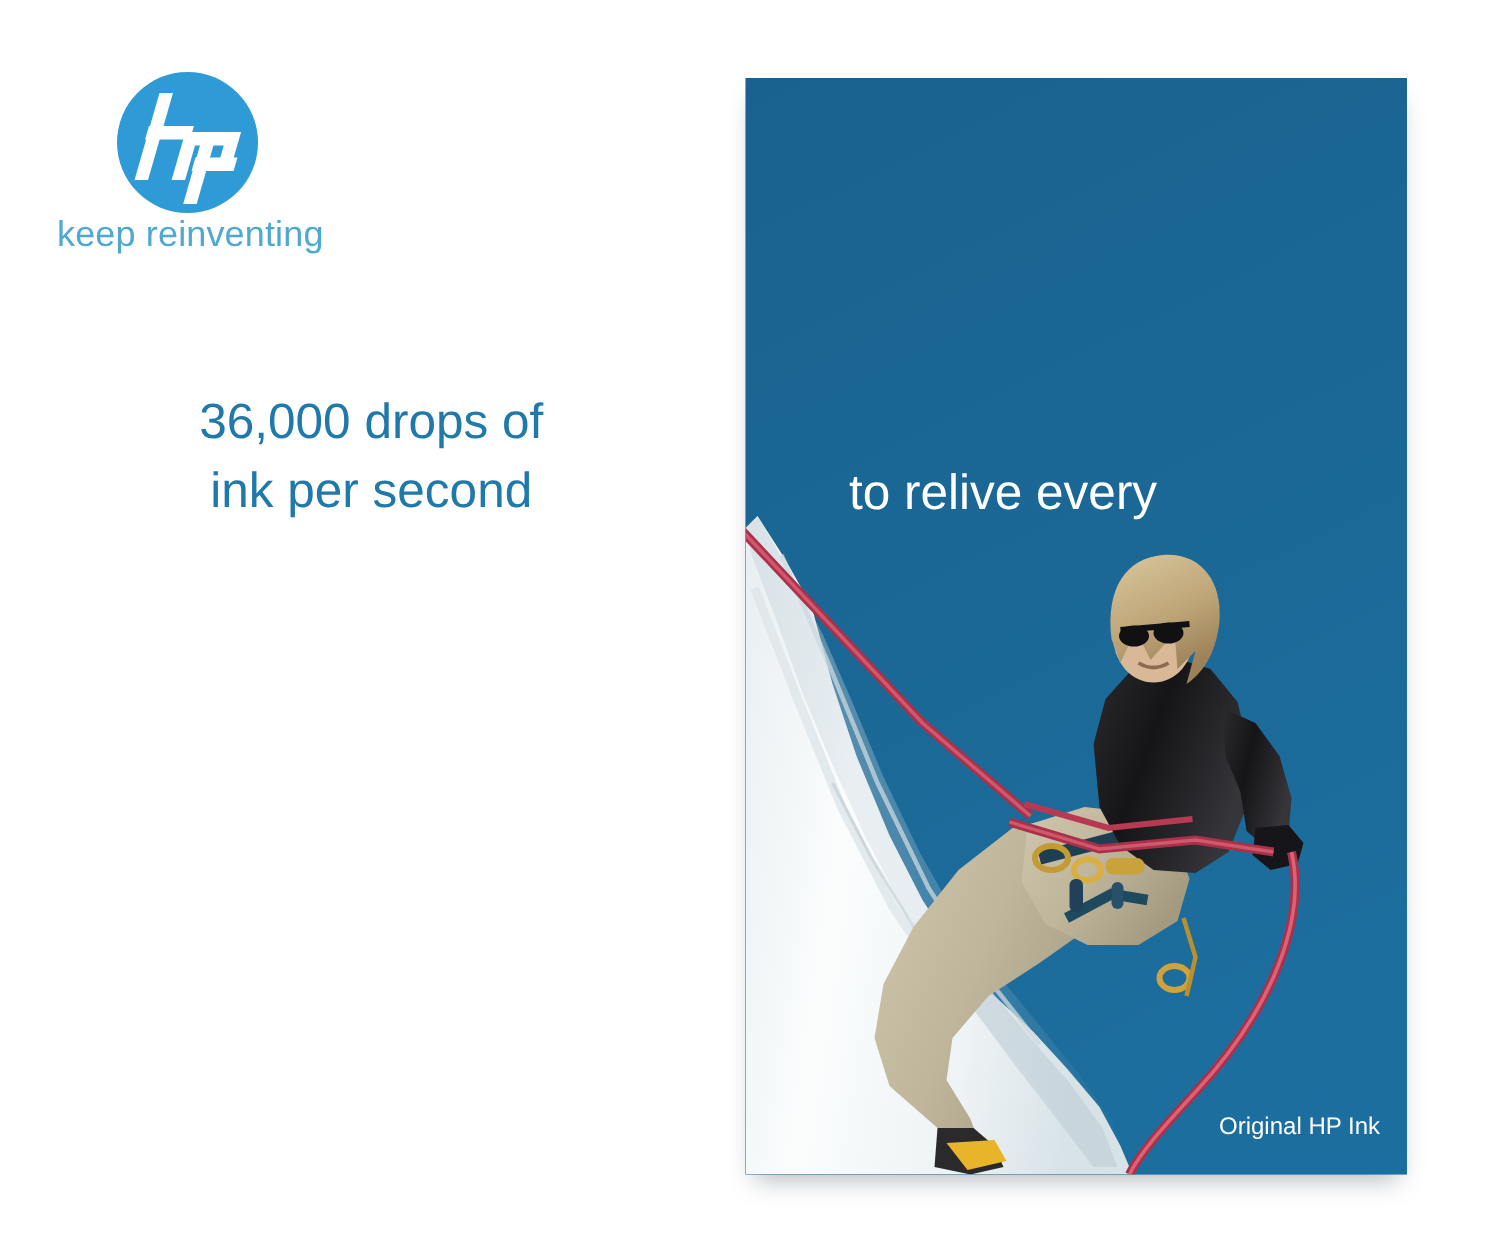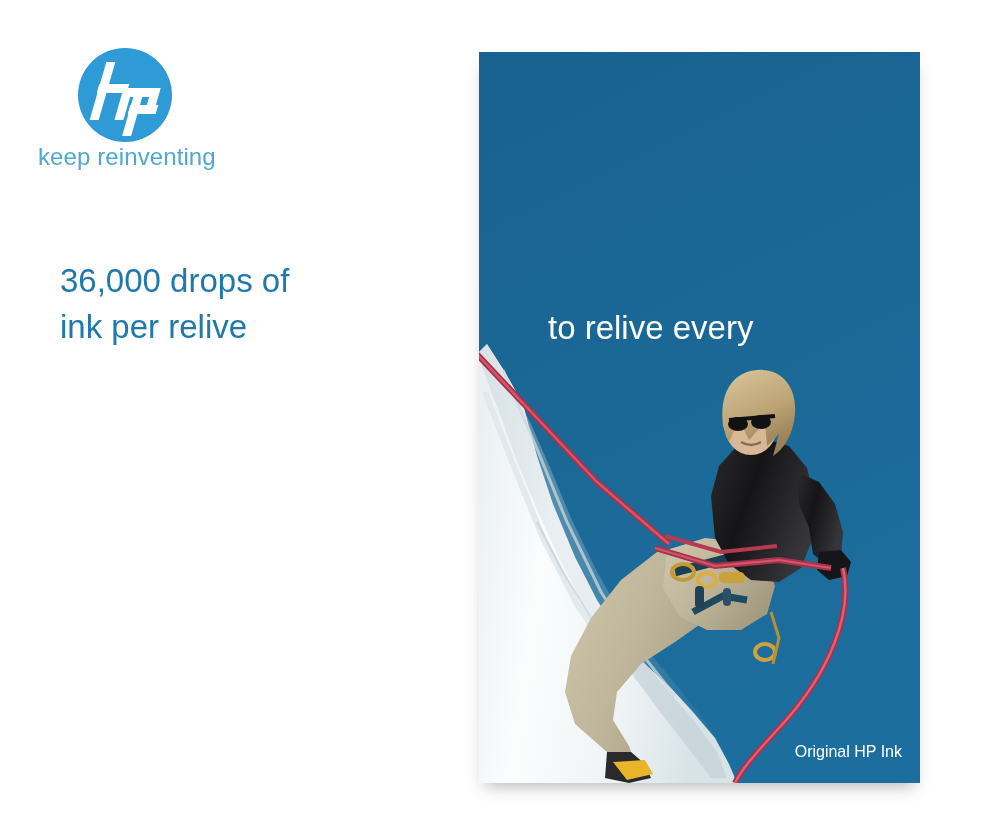--- a/index.html
+++ b/index.html
@@ -78,21 +78,21 @@
     width: 420px;
     height: 748px;
     overflow: hidden;
     pointer-events: none;
   }
   #dot-field svg { display: block; }
 
   
   #photo-panel {
     position: absolute;
-    left: 479px;
+    left: 497px;
     top: 52px;
     width: 441px;
     height: 731px;
     background: #1a6391;
     overflow: hidden;
     box-shadow: 0 9px 16px -6px rgba(60,70,80,0.40);
   }
 
   
   #ice-wall { position: absolute; left: 0; top: 0; width: 100%; height: 100%; }
@@ -117,21 +117,21 @@
     color: #ffffff;
     white-space: nowrap;
   }
 
   
   #left-headline {
     position: absolute;
     left: 60px;
     top: 258px;
     width: 375px;
-    text-align: left;
+    text-align: center;
     font-size: 33px;
     line-height: 1.38;
     color: #2079ab;
     white-space: nowrap;
   }
   .hl-line { display: block; }
 </style>
 </head>
 <body>
 
@@ -1852,21 +1852,21 @@
 
     <div id="panel-headline">
       <span class="hl-line">to relive every</span>
     </div>
 
     <div id="panel-caption">Original HP Ink</div>
   </div>
 
   <div id="left-headline">
     <span class="hl-line">36,000 drops of</span>
-    <span class="hl-line">ink per relive</span>
+    <span class="hl-line">ink per second</span>
   </div>
 
   <div id="logo-block">
     <div id="hp-logo-circle">
       <span class="hp-bar" id="hp-h-stem"></span>
       <span class="hp-bar" id="hp-h-arch"></span>
       <span class="hp-bar" id="hp-h-leg"></span>
       <span class="hp-bar" id="hp-p-stem"></span>
       <span class="hp-bar" id="hp-p-top"></span>
       <span class="hp-bar" id="hp-p-right"></span>

